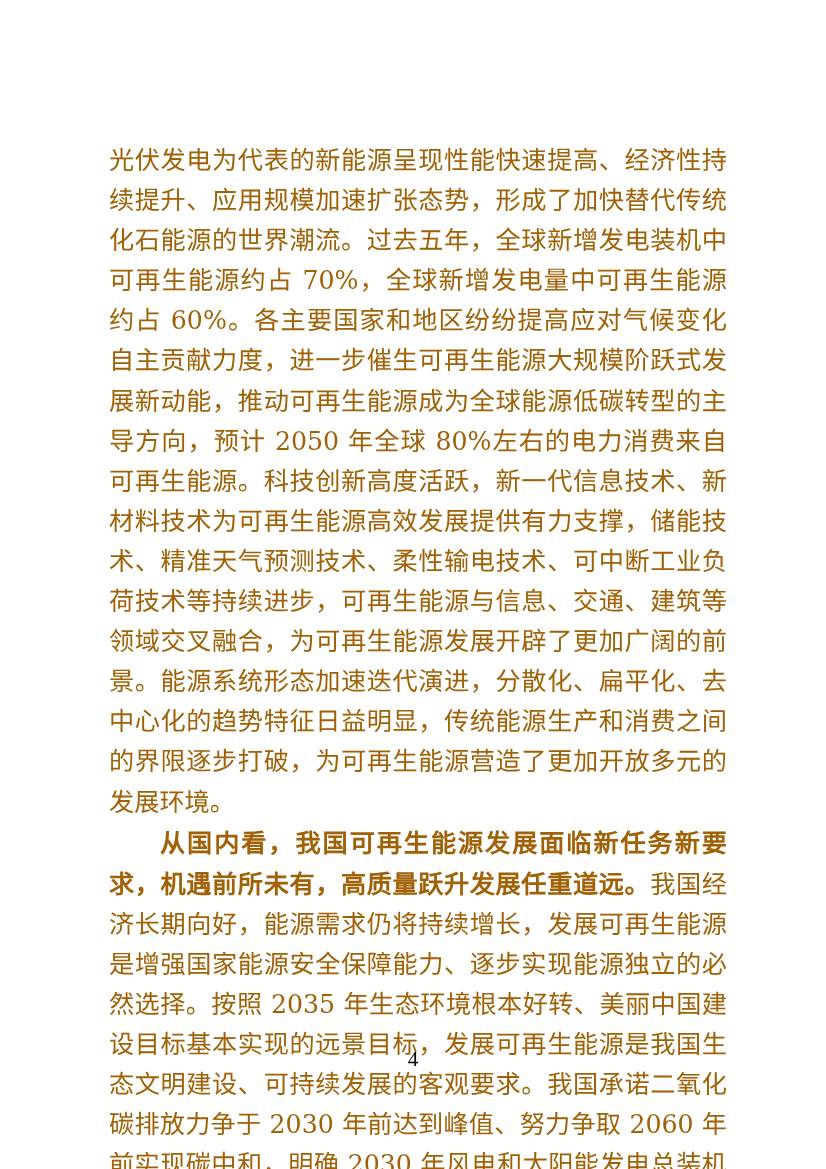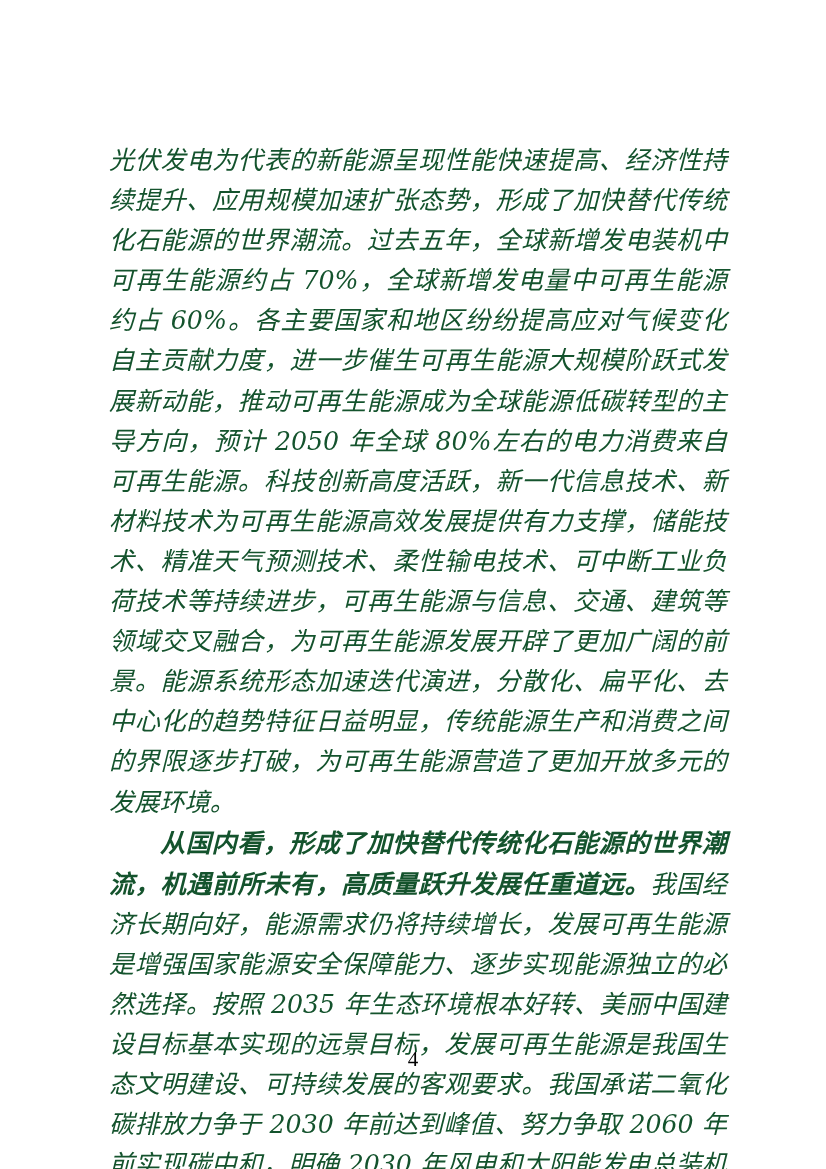--- a/index.html
+++ b/index.html
@@ -25,27 +25,26 @@
     top: 141px;
     width: 618px;
   }
 
   .para {
     margin: 0;
     padding: 0;
     font-family: "DejaVu Serif", "Liberation Serif", serif;
     font-size: 25.2px;
     line-height: 40.1px;
-    color: #14532d;
+    color: #a16207;
     text-align: justify;
     text-justify: inter-character;
     text-align-last: left;
     letter-spacing: 0.02px;
     word-break: break-all;
-    font-style: italic;
     -webkit-font-smoothing: antialiased;
   }
 
   .para + .para {
     margin-top: 0;
   }
 
   .para-indent {
     text-indent: 51px;
   }
@@ -68,19 +67,19 @@
 </style>
 </head>
 <body>
 
 <div class="page">
 
   <div class="text-block">
 
     <p class="para"><span>光伏发电为代表的新能源呈现性能快速提高、经济性持续提升、应用规模加速扩张态势，形成了加快替代传统化石能源的世界潮流。过去五年，全球新增发电装机中可再生能源约占 70%，全球新增发电量中可再生能源约占 60%。各主要国家和地区纷纷提高应对气候变化自主贡献力度，进一步催生可再生能源大规模阶跃式发展新动能，推动可再生能源成为全球能源低碳转型的主导方向，预计 2050 年全球 80%左右的电力消费来自可再生能源。科技创新高度活跃，新一代信息技术、新材料技术为可再生能源高效发展提供有力支撑，储能技术、精准天气预测技术、柔性输电技术、可中断工业负荷技术等持续进步，可再生能源与信息、交通、建筑等领域交叉融合，为可再生能源发展开辟了更加广阔的前景。能源系统形态加速迭代演进，分散化、扁平化、去中心化的趋势特征日益明显，传统能源生产和消费之间的界限逐步打破，为可再生能源营造了更加开放多元的发展环境。</span></p>
 
-    <p class="para para-indent"><span class="bold-run">从国内看，形成了加快替代传统化石能源的世界潮流，机遇前所未有，高质量跃升发展任重道远。</span><span>我国经济长期向好，能源需求仍将持续增长，发展可再生能源是增强国家能源安全保障能力、逐步实现能源独立的必然选择。按照 2035 年生态环境根本好转、美丽中国建设目标基本实现的远景目标，发展可再生能源是我国生态文明建设、可持续发展的客观要求。我国承诺二氧化碳排放力争于 2030 年前达到峰值、努力争取 2060 年前实现碳中和，明确 2030 年风电和太阳能发电总装机容量达到 12 亿千瓦以上，对可再生能源</span></p>
+    <p class="para para-indent"><span class="bold-run">从国内看，我国可再生能源发展面临新任务新要求，机遇前所未有，高质量跃升发展任重道远。</span><span>我国经济长期向好，能源需求仍将持续增长，发展可再生能源是增强国家能源安全保障能力、逐步实现能源独立的必然选择。按照 2035 年生态环境根本好转、美丽中国建设目标基本实现的远景目标，发展可再生能源是我国生态文明建设、可持续发展的客观要求。我国承诺二氧化碳排放力争于 2030 年前达到峰值、努力争取 2060 年前实现碳中和，明确 2030 年风电和太阳能发电总装机容量达到 12 亿千瓦以上，对可再生能源</span></p>
 
   </div>
 
   <div class="page-number">4</div>
 
 </div>
 
 </body></html>

